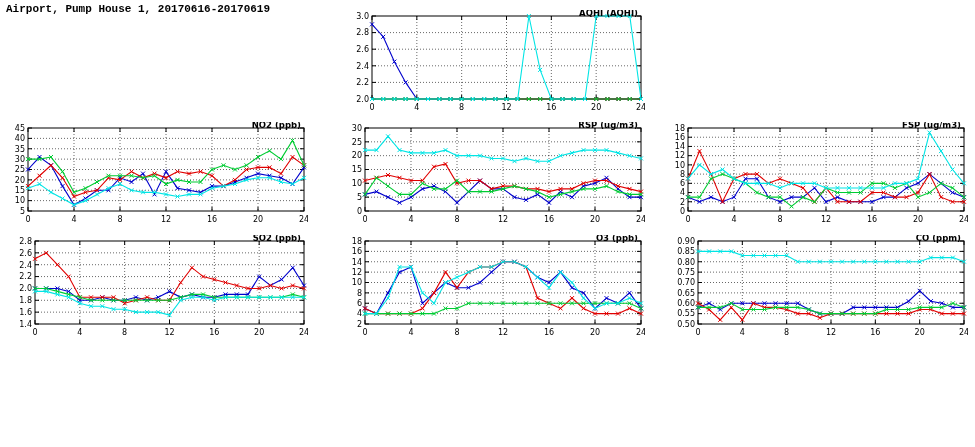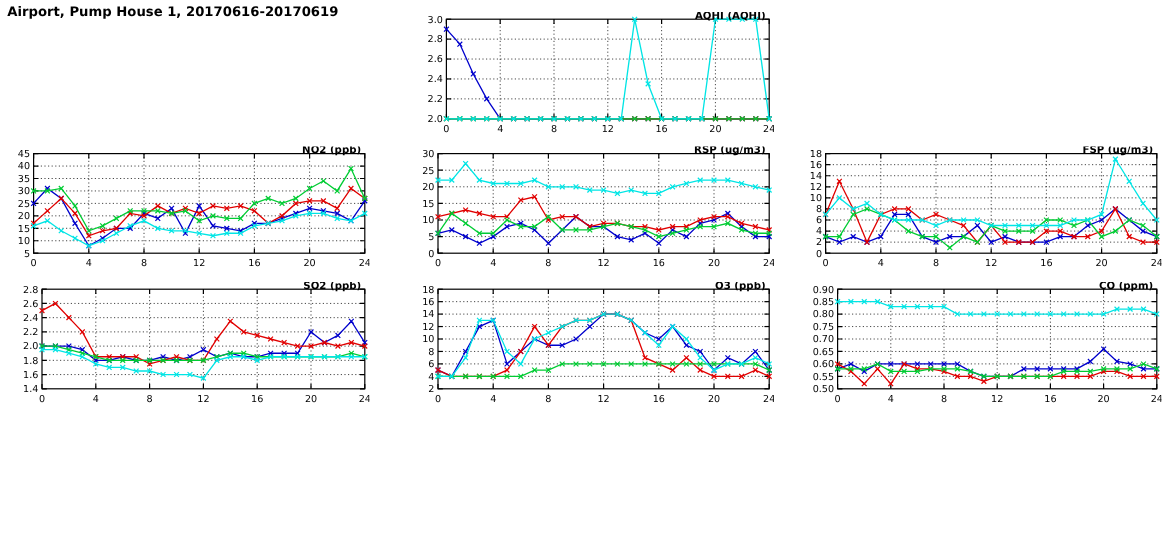--- a/index.html
+++ b/index.html
@@ -1,17 +1,17 @@
 <!DOCTYPE html>
 <html><head>
 <meta charset="utf-8">
 <style>
   html,body{margin:0;padding:0;background:#ffffff;}
   body{width:975px;height:447px;position:relative;font-family:"DejaVu Sans",sans-serif;}
-  .title{position:absolute;left:6px;top:3px;font-size:11px;font-weight:bold;color:#000;letter-spacing:0px;}
+  .title{position:absolute;left:6px;top:3px;font-size:11px;font-weight:bold;color:#000;letter-spacing:0px;font-family:Liberation Mono, monospace;}
   .panel{position:absolute;}
   .panel svg{display:block;}
   text{font-family:"DejaVu Sans",sans-serif;}
   .axlab{font-size:8px;fill:#000;}
   .plabel{font-size:8.5px;font-weight:bold;fill:#000;}
 </style>
 </head>
 <body>
 
 <div class="title">Airport, Pump House 1, 20170616-20170619</div>

